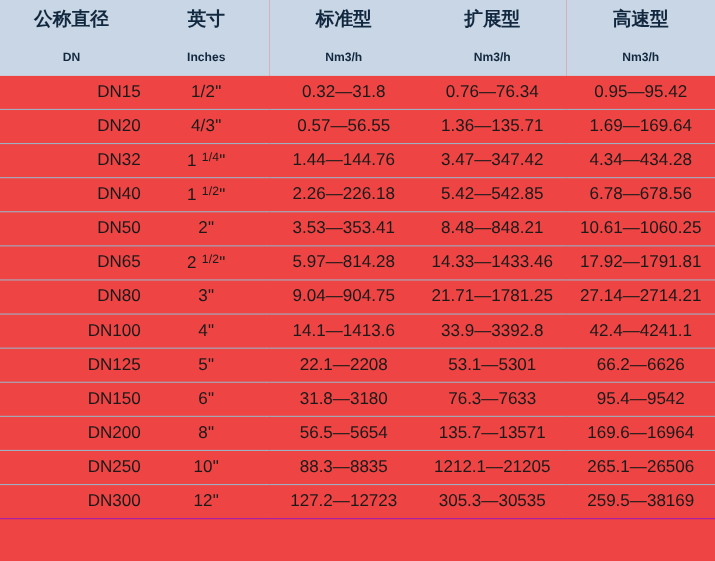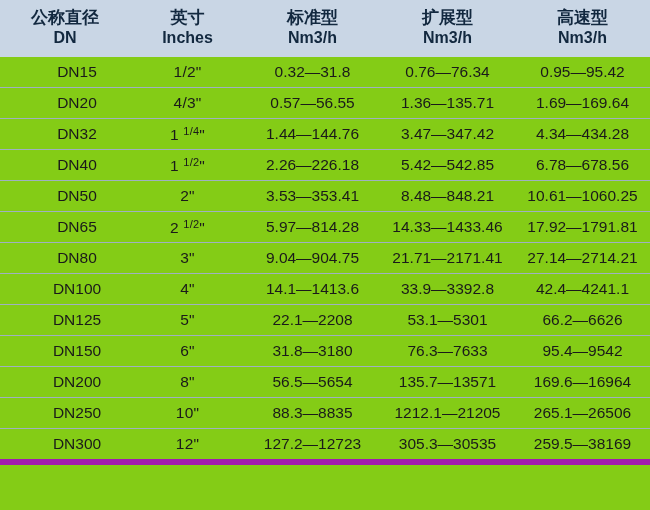--- a/index.html
+++ b/index.html
@@ -7,21 +7,21 @@
     padding: 0;
     background: #ffffff;
   }
   body {
     font-family: "Liberation Sans", sans-serif;
   }
   .sheet {
     width: 650px;
     height: 510px;
     position: relative;
-    background: #84cc16;
+    background: #ef4444;
     box-sizing: border-box;
     overflow: hidden;
   }
   table.spec {
     width: 650px;
     border-collapse: collapse;
     table-layout: fixed;
   }
   table.spec col.c0 { width: 130px; }
   table.spec col.c1 { width: 115px; }
@@ -33,38 +33,38 @@
     background: #c9d6e5;
     color: #12283f;
     font-weight: bold;
     font-size: 17px;
     text-align: center;
     padding: 7px 2px 9px 2px;
     border: none;
     line-height: 1.25;
   }
   thead th .l1 { display: block; }
-  thead th .l2 { display: block; font-size: 16px; font-weight: bold; }
+  thead th .l2 { display: block; font-size: 11px; font-weight: bold; margin-top: 18px; }
 
   tbody td {
     font-size: 15.5px;
     color: #1a1a1a;
     text-align: center;
     padding: 4px 2px 4px 2px;
     border-bottom: 1px solid #9fb0c2;
     height: 22px;
     line-height: 1.15;
     white-space: nowrap;
   }
   tbody td.dn {
-    text-align: center;
+    text-align: right;
     padding-left: 26px;
   }
   tbody tr:last-child td {
-    border-bottom: 6px solid #a21caf;
+    border-bottom: 1px solid #a21caf;
     margin-left: 22px;
   }
   sup.frac {
     font-size: 11px;
     vertical-align: 0.45em;
     text-align: right;
   }
   .inch-val { letter-spacing: 0.2px; }
 </style>
 </head>
@@ -143,21 +143,21 @@
           <td class="dn">DN65</td>
           <td class="inch-val">2 <sup class="frac">1/2</sup>"</td>
           <td>5.97—814.28</td>
           <td>14.33—1433.46</td>
           <td>17.92—1791.81</td>
         </tr>
         <tr>
           <td class="dn">DN80</td>
           <td class="inch-val">3"</td>
           <td>9.04—904.75</td>
-          <td>21.71—2171.41</td>
+          <td>21.71—1781.25</td>
           <td>27.14—2714.21</td>
         </tr>
         <tr>
           <td class="dn">DN100</td>
           <td class="inch-val">4"</td>
           <td>14.1—1413.6</td>
           <td>33.9—3392.8</td>
           <td>42.4—4241.1</td>
         </tr>
         <tr>

